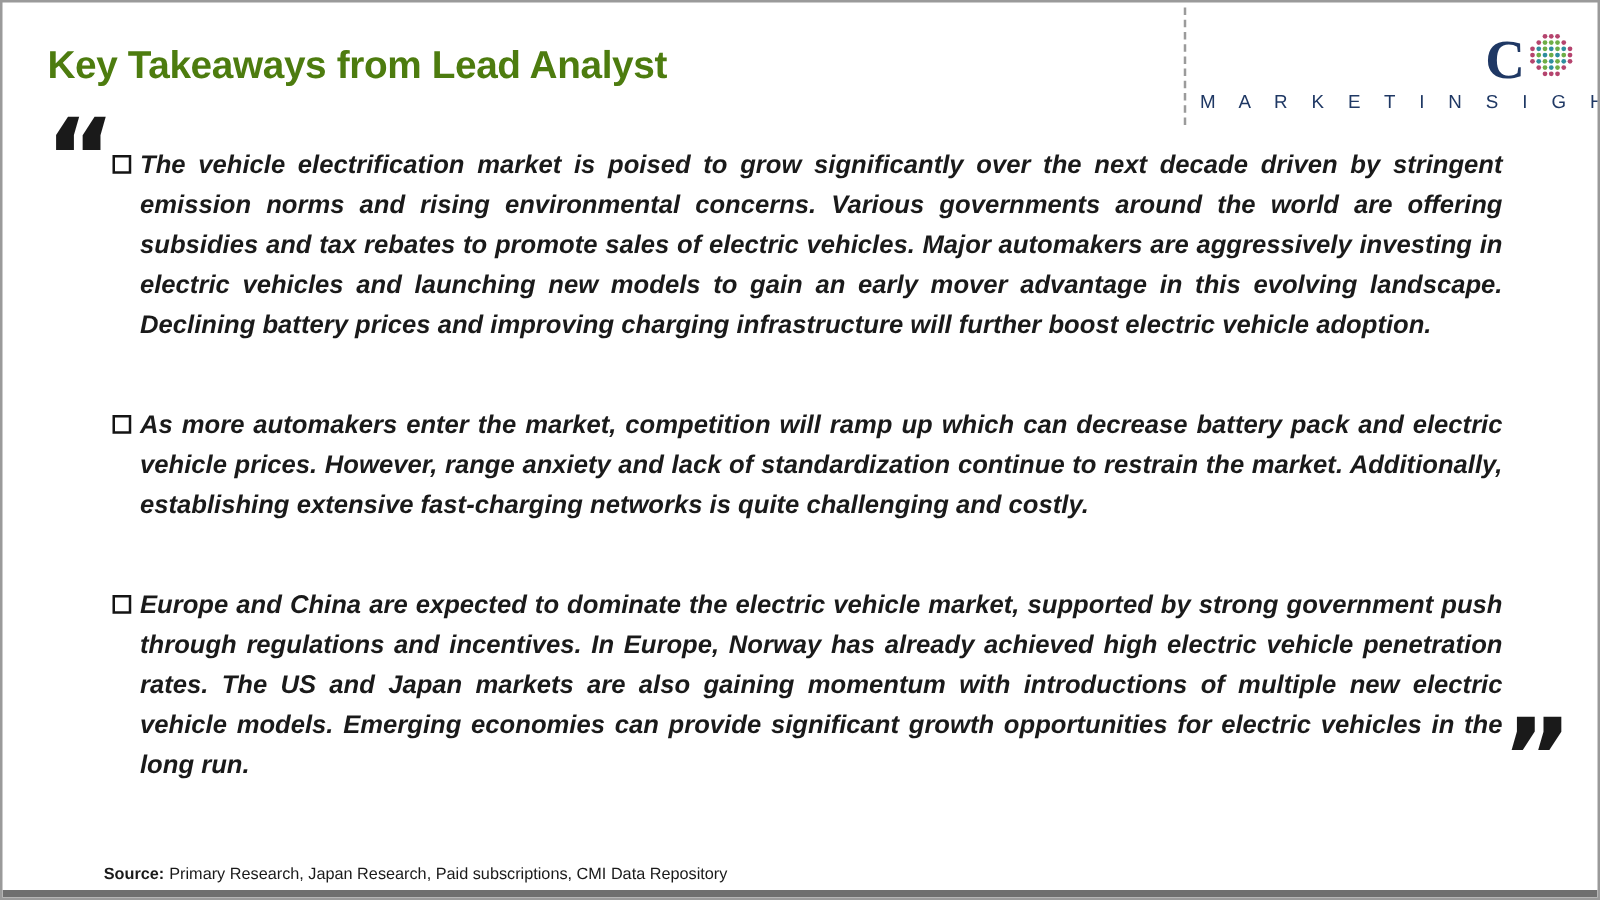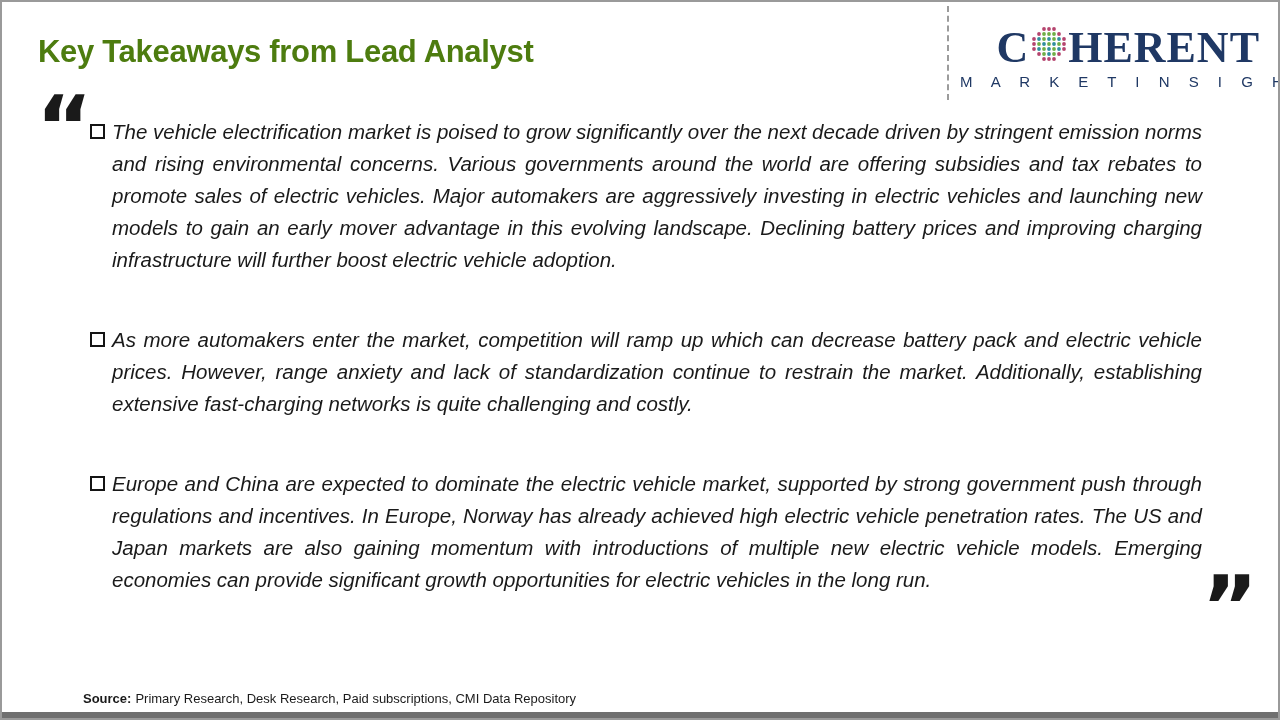--- a/index.html
+++ b/index.html
@@ -46,20 +46,21 @@
     position:absolute;
     font-family:"DejaVu Sans",sans-serif;
     font-weight:700;color:#1a1a1a;
     font-size:86px;line-height:0.6;height:50px;overflow:visible;
   }
   .quote-open{left:34px;top:100px;}
   .quote-close{right:20px;top:580px;}
   .body-text{
     position:absolute;left:88px;top:114px;width:1112px;
     color:#1a1a1a;
+    font-weight:bold;
   }
   .bullet-para{
     position:relative;
     padding-left:22px;
     text-align:justify;
     font-style:italic;
     font-size:20.5px;line-height:32px;
     margin:0 0 48px 0;
   }
   .bullet-para:last-child{margin-bottom:4px;}
@@ -122,21 +123,20 @@
           <circle cx="8" cy="28" r="1.9" fill="#B5446E"></circle>
             <circle cx="13" cy="28" r="1.9" fill="#6FAE46"></circle>
             <circle cx="18" cy="28" r="1.9" fill="#2F8E9E"></circle>
             <circle cx="23" cy="28" r="1.9" fill="#6FAE46"></circle>
             <circle cx="28" cy="28" r="1.9" fill="#B5446E"></circle>
           <circle cx="13" cy="33" r="1.9" fill="#B5446E"></circle>
             <circle cx="18" cy="33" r="1.9" fill="#B5446E"></circle>
             <circle cx="23" cy="33" r="1.9" fill="#B5446E"></circle>
         </svg>
       </span>
-      <span>HERENT</span>
     </div>
     <div class="logo-sub">M A R K E T   I N S I G H T S</div>
   </div>
 
   <div class="quote quote-open">“</div>
 
   <div class="body-text">
     <div class="bullet-para">
       <span class="sq-bullet"></span>
       <span>The vehicle electrification market is poised to grow significantly over the next decade driven by stringent emission norms and rising environmental concerns. Various governments around the world are offering subsidies and tax rebates to promote sales of electric vehicles. Major automakers are aggressively investing in electric vehicles and launching new models to gain an early mover advantage in this evolving landscape. Declining battery prices and improving charging infrastructure will further boost electric vehicle adoption.</span>
@@ -147,18 +147,18 @@
     </div>
     <div class="bullet-para">
       <span class="sq-bullet"></span>
       <span>Europe and China are expected to dominate the electric vehicle market, supported by strong government push through regulations and incentives. In Europe, Norway has already achieved high electric vehicle penetration rates. The US and Japan markets are also gaining momentum with introductions of multiple new electric vehicle models. Emerging economies can provide significant growth opportunities for electric vehicles in the long run.</span>
     </div>
   </div>
 
   <div class="quote quote-close">”</div>
 
   <div class="source-line">
-    <span class="source-label">Source:</span><span>Primary Research, Desk Research, Paid subscriptions, CMI Data Repository</span>
+    <span class="source-label">Source:</span><span>Primary Research, Japan Research, Paid subscriptions, CMI Data Repository</span>
   </div>
 
   <div class="bottom-bar"></div>
 
 </div>
 
 </body></html>

